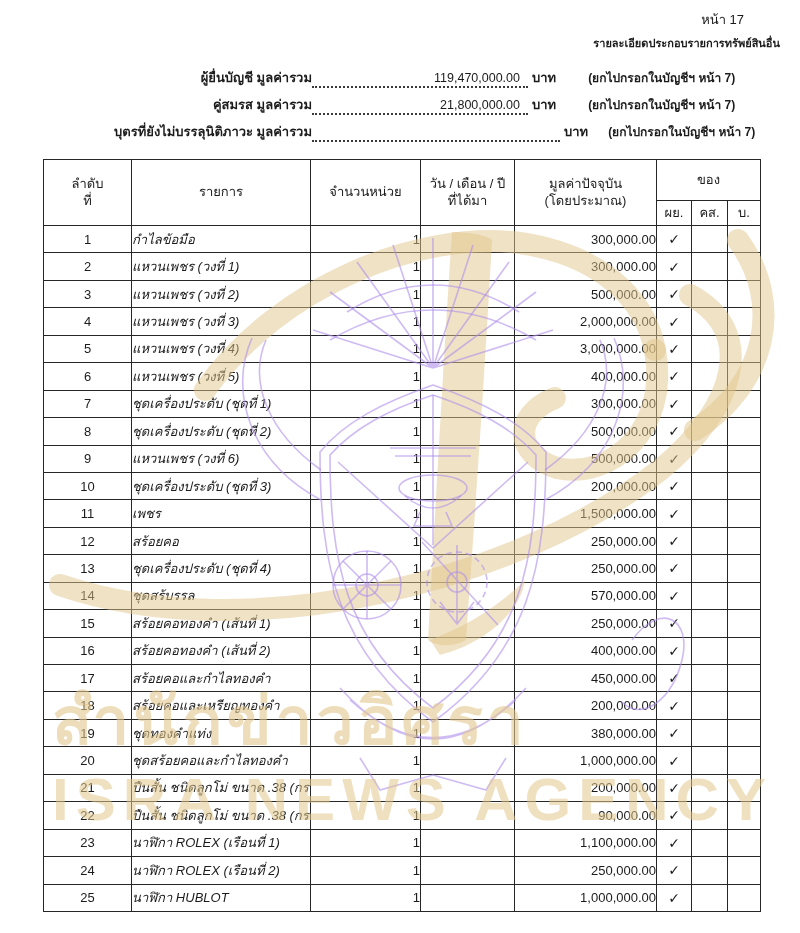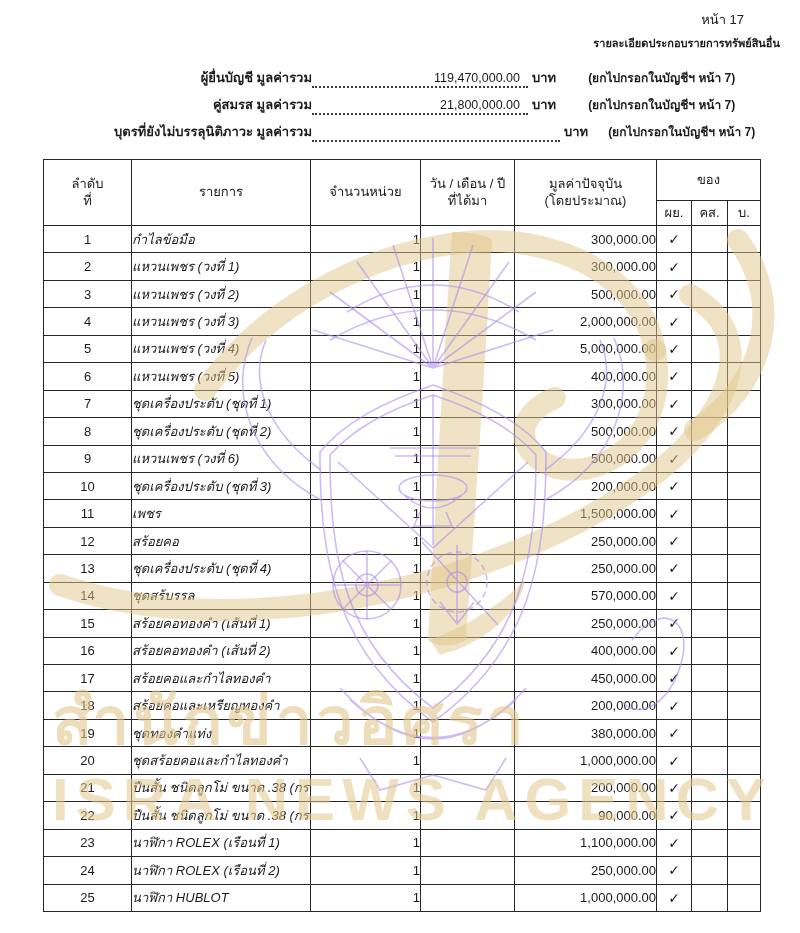--- a/index.html
+++ b/index.html
@@ -144,21 +144,21 @@
     <td class="c-value">2,000,000.00</td>
     <td class="c-chk"><span>✓</span></td>
     <td class="c-chk"><span></span></td>
     <td class="c-chk"><span></span></td>
   </tr>
       <tr>
     <td class="c-no">5</td>
     <td class="c-item">แหวนเพชร (วงที่ 4)</td>
     <td class="c-units">1</td>
     <td class="c-date"></td>
-    <td class="c-value">5,000,000.00</td>
+    <td class="c-value">3,000,000.00</td>
     <td class="c-chk"><span>✓</span></td>
     <td class="c-chk"><span></span></td>
     <td class="c-chk"><span></span></td>
   </tr>
       <tr>
     <td class="c-no">6</td>
     <td class="c-item">แหวนเพชร (วงที่ 5)</td>
     <td class="c-units">1</td>
     <td class="c-date"></td>
     <td class="c-value">400,000.00</td>

